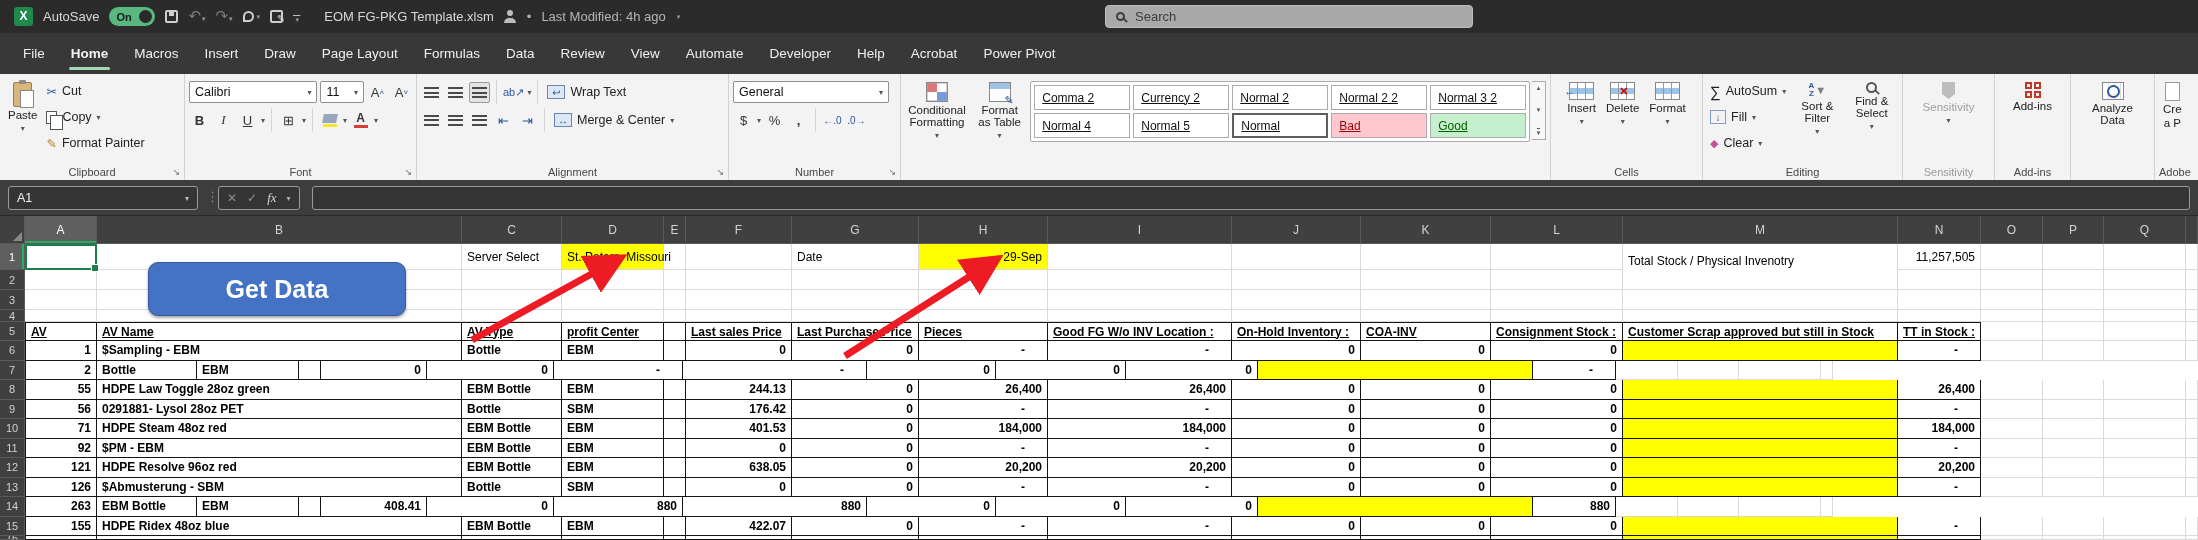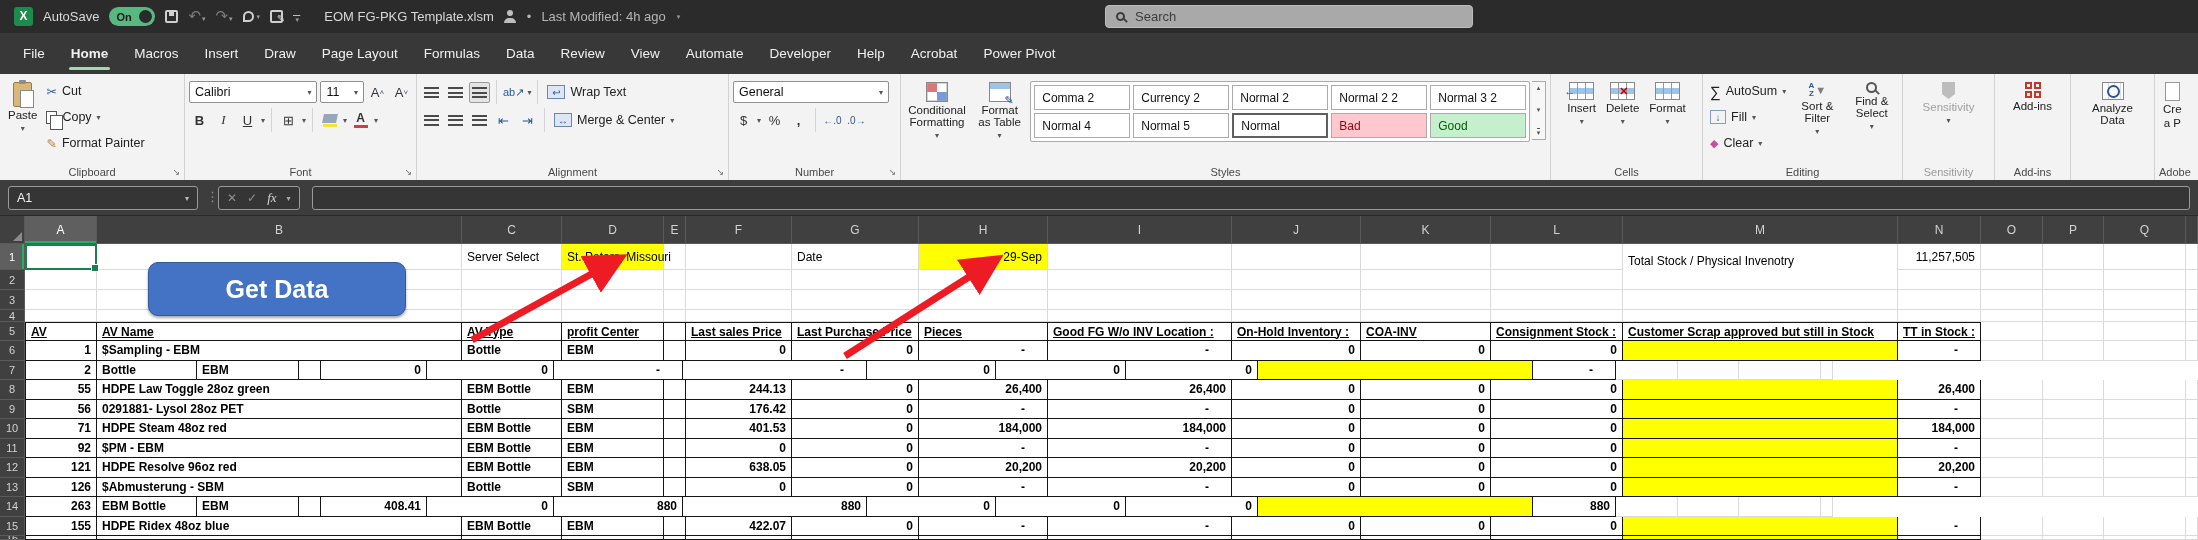--- a/index.html
+++ b/index.html
@@ -77,21 +77,21 @@
   .bluetxt{color:#2b579a;}
   .cf-ic{width:22px;height:20px;border:1px solid #888;
          background:linear-gradient(#dd7777,#dd7777) left top/50% 50% no-repeat,
                     linear-gradient(#7799dd,#7799dd) right bottom/50% 50% no-repeat,#fff;
          box-shadow:inset 0 0 0 0.5px #aaa;}
   .ft-ic{width:22px;height:20px;border:1px solid #888;background:linear-gradient(#9dc3e6 0 6px,#fff 6px 100%);position:relative;}
   .ft-ic:after{content:'✎';position:absolute;right:-4px;bottom:-5px;font-size:11px;color:#2b579a;}
   .gallery{display:grid;grid-template-columns:repeat(5,96px);grid-auto-rows:25px;gap:3px;
            background:#fff;border:1px solid #ababab;border-radius:2px;padding:3px;align-self:flex-start;margin-top:2px;}
   .gcell{border:1px solid #ababab;background:#fff;font-size:12px;display:flex;align-items:center;
-         padding-left:7px;color:#111;white-space:nowrap;overflow:hidden;}
+         padding-left:7px;color:#111;white-space:nowrap;overflow:hidden;text-decoration:underline;}
   .gcell.selected{border:2px solid #5f5f5f;}
   .gcell.bad{background:#ffc7ce;color:#9c0006;}
   .gcell.good{background:#c6efce;color:#006100;}
   .gstrip{width:15px;border:1px solid #ababab;border-left:none;background:#f7f7f7;display:flex;flex-direction:column;
           align-items:center;justify-content:space-between;padding:2px 0;font-size:7px;color:#555;align-self:flex-start;height:59px;margin-top:2px;}
   .mg{width:25px;height:18px;border:1px solid #888;position:relative;
       background:repeating-linear-gradient(to right,transparent 0 7px,#999 7px 8px),
                  linear-gradient(#fff 0 5px,#9dc3e6 5px 11px,#fff 11px 100%);}
   .mg span{position:absolute;left:-6px;top:2px;font-size:11px;font-weight:700;}
   .boxdn{width:16px;height:14px;border:1px solid #7f9ec9;display:flex;align-items:center;justify-content:center;
@@ -362,21 +362,20 @@
             <div class="gcell selected">Normal</div>
             <div class="gcell bad">Bad</div>
             <div class="gcell good">Good</div>
           </div>
         <div class="gstrip">
             <span>▴</span>
             <span>▾</span>
             <span style="border-top:1px solid #555">▾</span>
           </div>
       </div>
-      <div class="grp-label">Styles</div>
     </div>
 
     <div class="grp" style="width:152px">
       <div class="gbody" style="justify-content:center;width:100%">
         <div class="bigbtn">
             <span class="mg">
               <span style="color:#2b579a">←</span>
             </span>
             <span>Insert</span>
             <span class="chev">▾</span>

